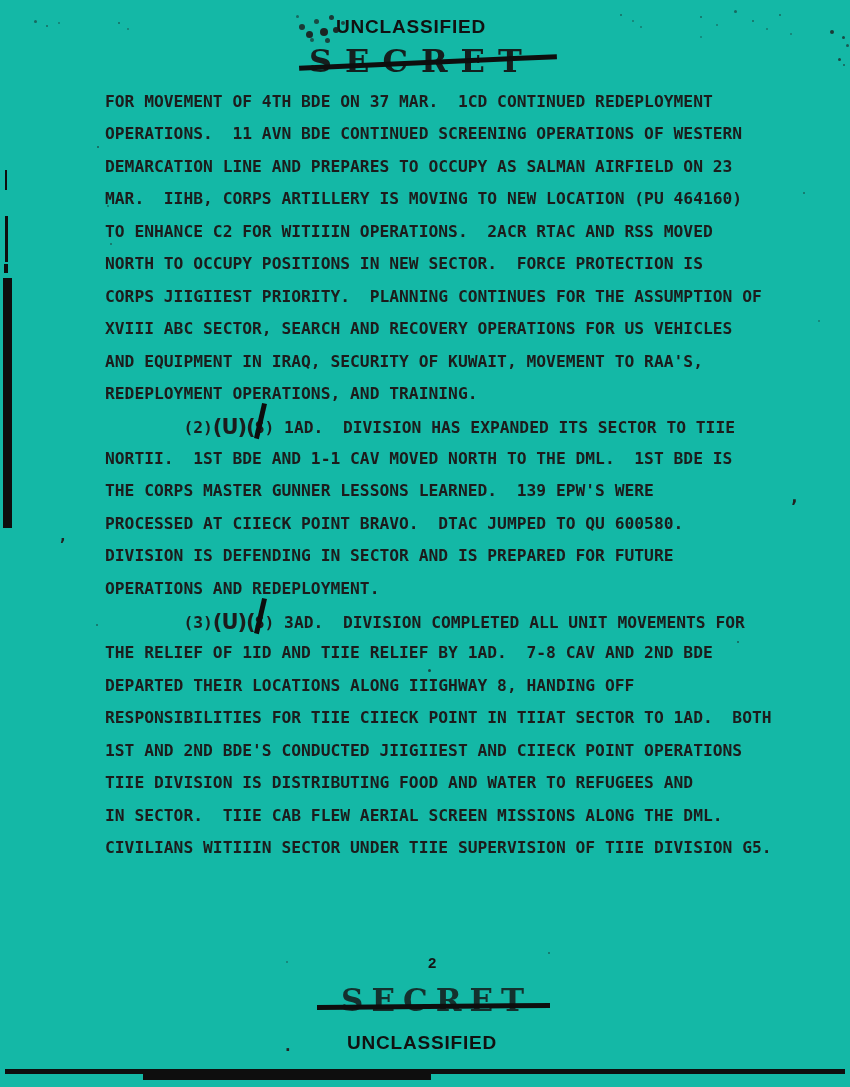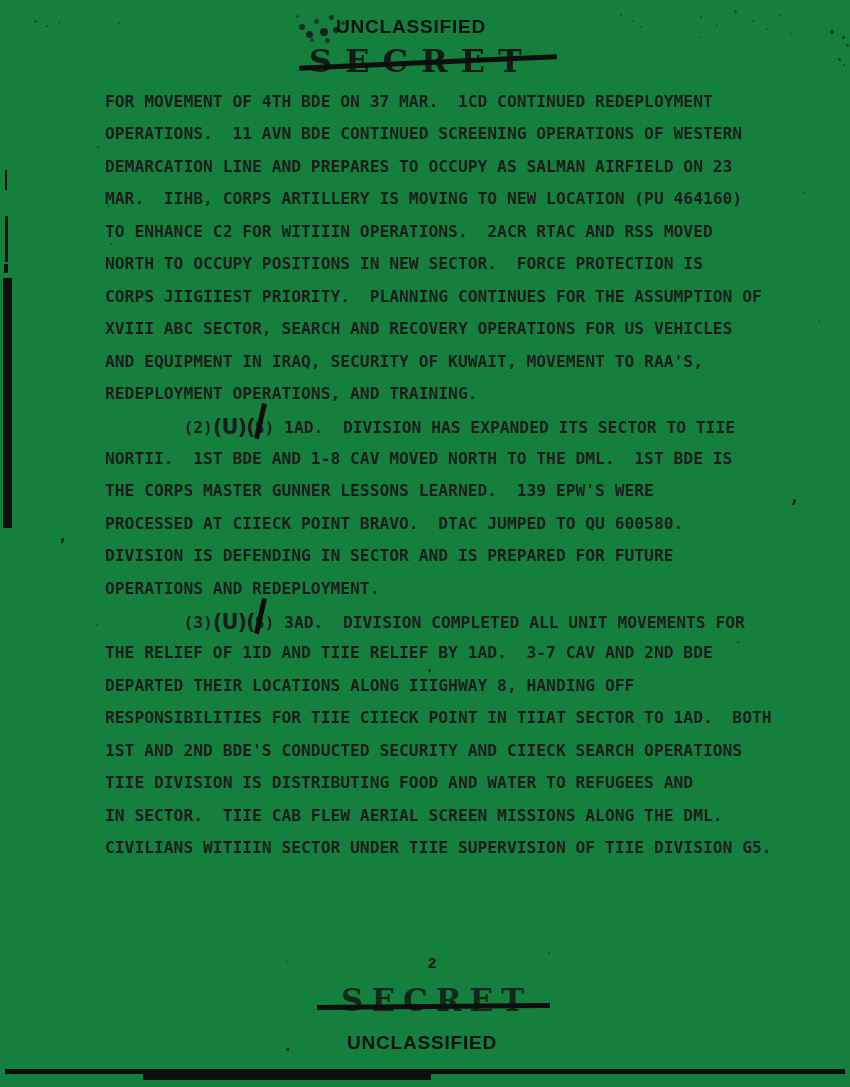--- a/index.html
+++ b/index.html
@@ -1,18 +1,18 @@
 <!DOCTYPE html>
 <html><head>
 <meta charset="utf-8">
 <style>
   html,body{margin:0;padding:0;background:#e8e8e8;}
   .page{
     position:relative;width:850px;height:1087px;margin:0 auto;
-    background:#15803d;overflow:hidden;
+    background:#14b8a6;overflow:hidden;
     font-family:"DejaVu Sans Mono","Liberation Mono",monospace;
     color:#1c1c1c;
   }
   .banner{
     position:absolute;
     font-family:"Liberation Sans","DejaVu Sans",sans-serif;
     font-weight:bold;font-size:19px;letter-spacing:.8px;color:#111;
   }
   .banner.top{left:336px;top:16px;}
   .banner.bottom{left:347px;top:1032px;}
@@ -63,30 +63,30 @@
       <div class="line">OPERATIONS.  11 AVN BDE CONTINUED SCREENING OPERATIONS OF WESTERN</div>
       <div class="line">DEMARCATION LINE AND PREPARES TO OCCUPY AS SALMAN AIRFIELD ON 23</div>
       <div class="line">MAR.  IIHB, CORPS ARTILLERY IS MOVING TO NEW LOCATION (PU 464160)</div>
       <div class="line">TO ENHANCE C2 FOR WITIIIN OPERATIONS.  2ACR RTAC AND RSS MOVED</div>
       <div class="line">NORTH TO OCCUPY POSITIONS IN NEW SECTOR.  FORCE PROTECTION IS</div>
       <div class="line">CORPS JIIGIIEST PRIORITY.  PLANNING CONTINUES FOR THE ASSUMPTION OF</div>
       <div class="line">XVIII ABC SECTOR, SEARCH AND RECOVERY OPERATIONS FOR US VEHICLES</div>
       <div class="line">AND EQUIPMENT IN IRAQ, SECURITY OF KUWAIT, MOVEMENT TO RAA'S,</div>
       <div class="line">REDEPLOYMENT OPERATIONS, AND TRAINING.</div>
       <div class="line"><span>        (2)</span><span class="hand">(U)(</span><span class="struck">S<i class="slash"></i></span><span>) 1AD.  DIVISION HAS EXPANDED ITS SECTOR TO TIIE</span></div>
-      <div class="line">NORTII.  1ST BDE AND 1-8 CAV MOVED NORTH TO THE DML.  1ST BDE IS</div>
+      <div class="line">NORTII.  1ST BDE AND 1-1 CAV MOVED NORTH TO THE DML.  1ST BDE IS</div>
       <div class="line">THE CORPS MASTER GUNNER LESSONS LEARNED.  139 EPW'S WERE</div>
       <div class="line">PROCESSED AT CIIECK POINT BRAVO.  DTAC JUMPED TO QU 600580.</div>
       <div class="line">DIVISION IS DEFENDING IN SECTOR AND IS PREPARED FOR FUTURE</div>
       <div class="line">OPERATIONS AND REDEPLOYMENT.</div>
       <div class="line"><span>        (3)</span><span class="hand">(U)(</span><span class="struck">S<i class="slash"></i></span><span>) 3AD.  DIVISION COMPLETED ALL UNIT MOVEMENTS FOR</span></div>
-      <div class="line">THE RELIEF OF 1ID AND TIIE RELIEF BY 1AD.  3-7 CAV AND 2ND BDE</div>
+      <div class="line">THE RELIEF OF 1ID AND TIIE RELIEF BY 1AD.  7-8 CAV AND 2ND BDE</div>
       <div class="line">DEPARTED THEIR LOCATIONS ALONG IIIGHWAY 8, HANDING OFF</div>
       <div class="line">RESPONSIBILITIES FOR TIIE CIIECK POINT IN TIIAT SECTOR TO 1AD.  BOTH</div>
-      <div class="line">1ST AND 2ND BDE'S CONDUCTED SECURITY AND CIIECK SEARCH OPERATIONS</div>
+      <div class="line">1ST AND 2ND BDE'S CONDUCTED JIIGIIEST AND CIIECK POINT OPERATIONS</div>
       <div class="line">TIIE DIVISION IS DISTRIBUTING FOOD AND WATER TO REFUGEES AND</div>
       <div class="line">IN SECTOR.  TIIE CAB FLEW AERIAL SCREEN MISSIONS ALONG THE DML.</div>
       <div class="line">CIVILIANS WITIIIN SECTOR UNDER TIIE SUPERVISION OF TIIE DIVISION G5.</div>
     </div>
 
   <div class="page-num">2</div>
 
   <div class="stamp stamp-bottom">
     <span>SECRET</span>
   </div>

